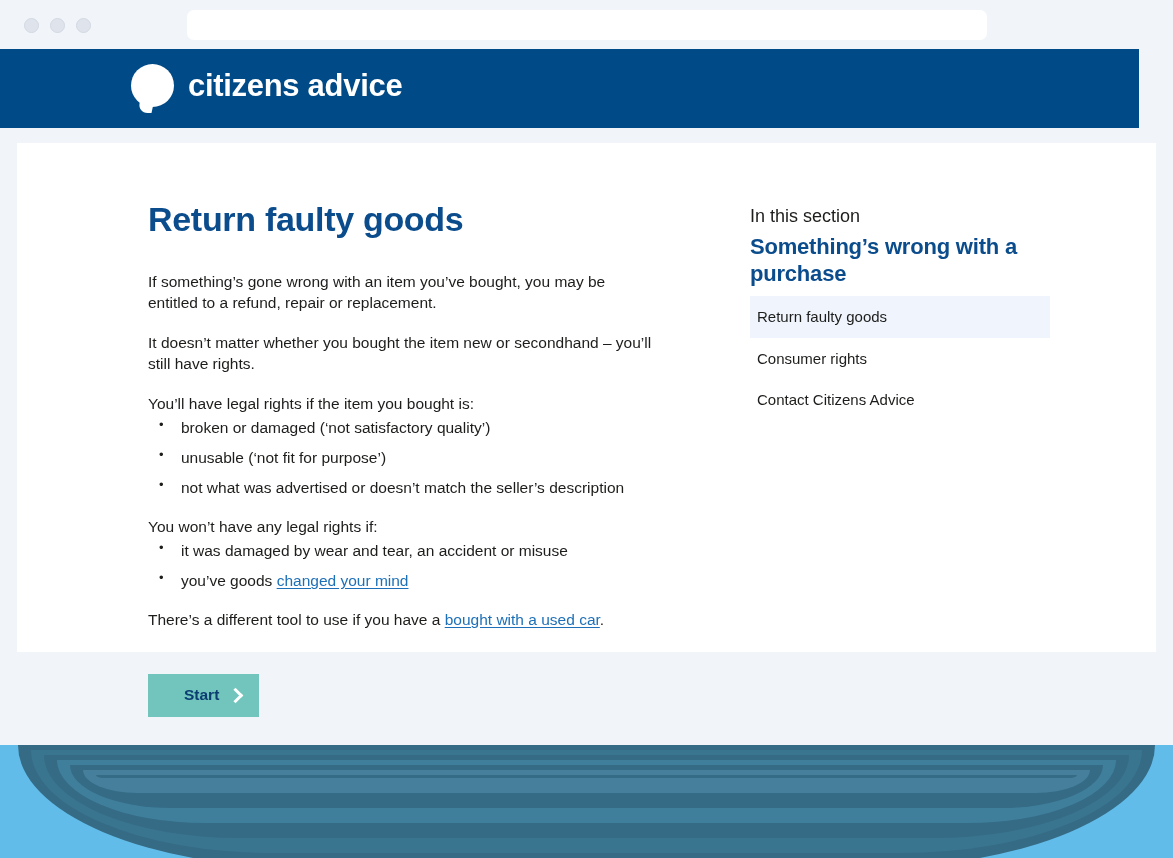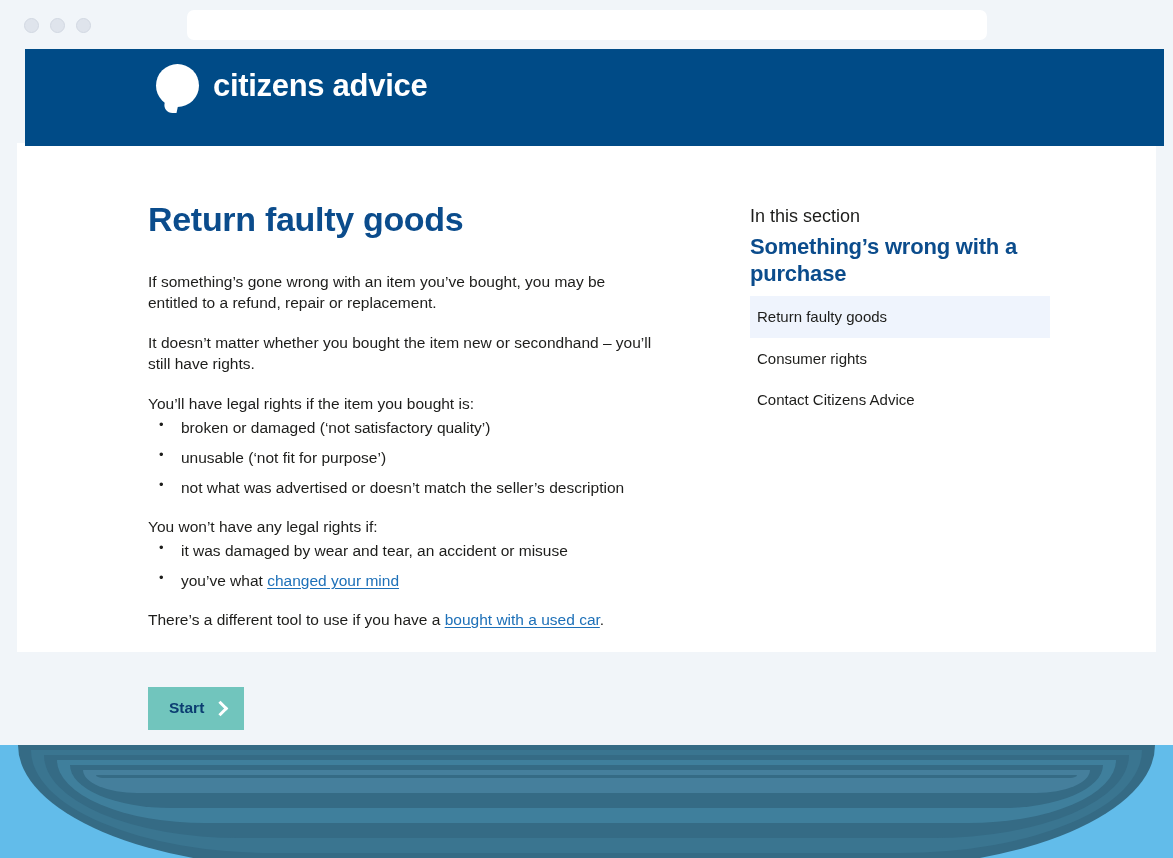--- a/index.html
+++ b/index.html
@@ -35,22 +35,22 @@
   }
   #dot1 { left: 24px; } #dot2 { left: 50px; } #dot3 { left: 76px; }
   #addressbar {
     position: absolute; left: 187px; top: 10px;
     width: 800px; height: 30px;
     background: #ffffff; border-radius: 7px;
   }
 
   
   #siteheader {
-    position: absolute; left: 25px; top: 49px;
-    width: 1139px; height: 97px;
+    position: absolute; left: 0; top: 49px;
+    width: 1139px; height: 79px;
     background: #004b87; z-index: 5;
   }
   #logo-wrap {
     position: absolute; left: 131px; top: 15px;
     display: flex; align-items: center; gap: 14px;
   }
   #logo-bubble {
     position: relative;
     width: 43px; height: 43px;
     background: #ffffff; border-radius: 50%;
@@ -96,23 +96,23 @@
   ul.bullets li::before {
     content: "\2022"; position: absolute; left: 11px; top: -1px;
     color: #1d1d1b; font-size: 13px;
   }
   a.link {
     color: #1d70b8; text-decoration: underline;
     text-underline-offset: 2px;
   }
   #start-button {
     display: inline-flex; align-items: center; gap: 11px;
-    margin-top: 37px;
+    margin-top: 24px;
     background: #71c5bd; border: none;
-    padding: 12px 20px 13px 21px;
+    padding: 12px 20px 13px 36px;
     cursor: pointer;
     font-family: "Liberation Sans", sans-serif;
   }
   #start-label {
     color: #0b3d71; font-size: 15.5px; font-weight: bold;
   }
   #start-chevron {
     width: 9px; height: 15px; position: relative; display: block;
   }
   #start-chevron::before {
@@ -178,21 +178,21 @@
     <p class="para" style="margin-bottom:3px">You’ll have legal rights if the item you bought is:</p>
     <ul class="bullets">
       <li>broken or damaged (‘not satisfactory quality’)</li>
       <li>unusable (‘not fit for purpose’)</li>
       <li>not what was advertised or doesn’t match the seller’s description</li>
     </ul>
 
     <p class="para" style="margin-bottom:0">You won’t have any legal rights if:</p>
     <ul class="bullets">
       <li>it was damaged by wear and tear, an accident or misuse</li>
-      <li><span>you’ve what </span><a class="link">changed your mind</a></li>
+      <li><span>you’ve goods </span><a class="link">changed your mind</a></li>
     </ul>
 
     <p class="para"><span>There’s a different tool to use if you have a </span><a class="link">bought with a used car</a><span>.</span></p>
 
     <button id="start-button">
       <span id="start-label">Start</span>
       <span id="start-chevron"></span>
     </button>
   </div>
 

